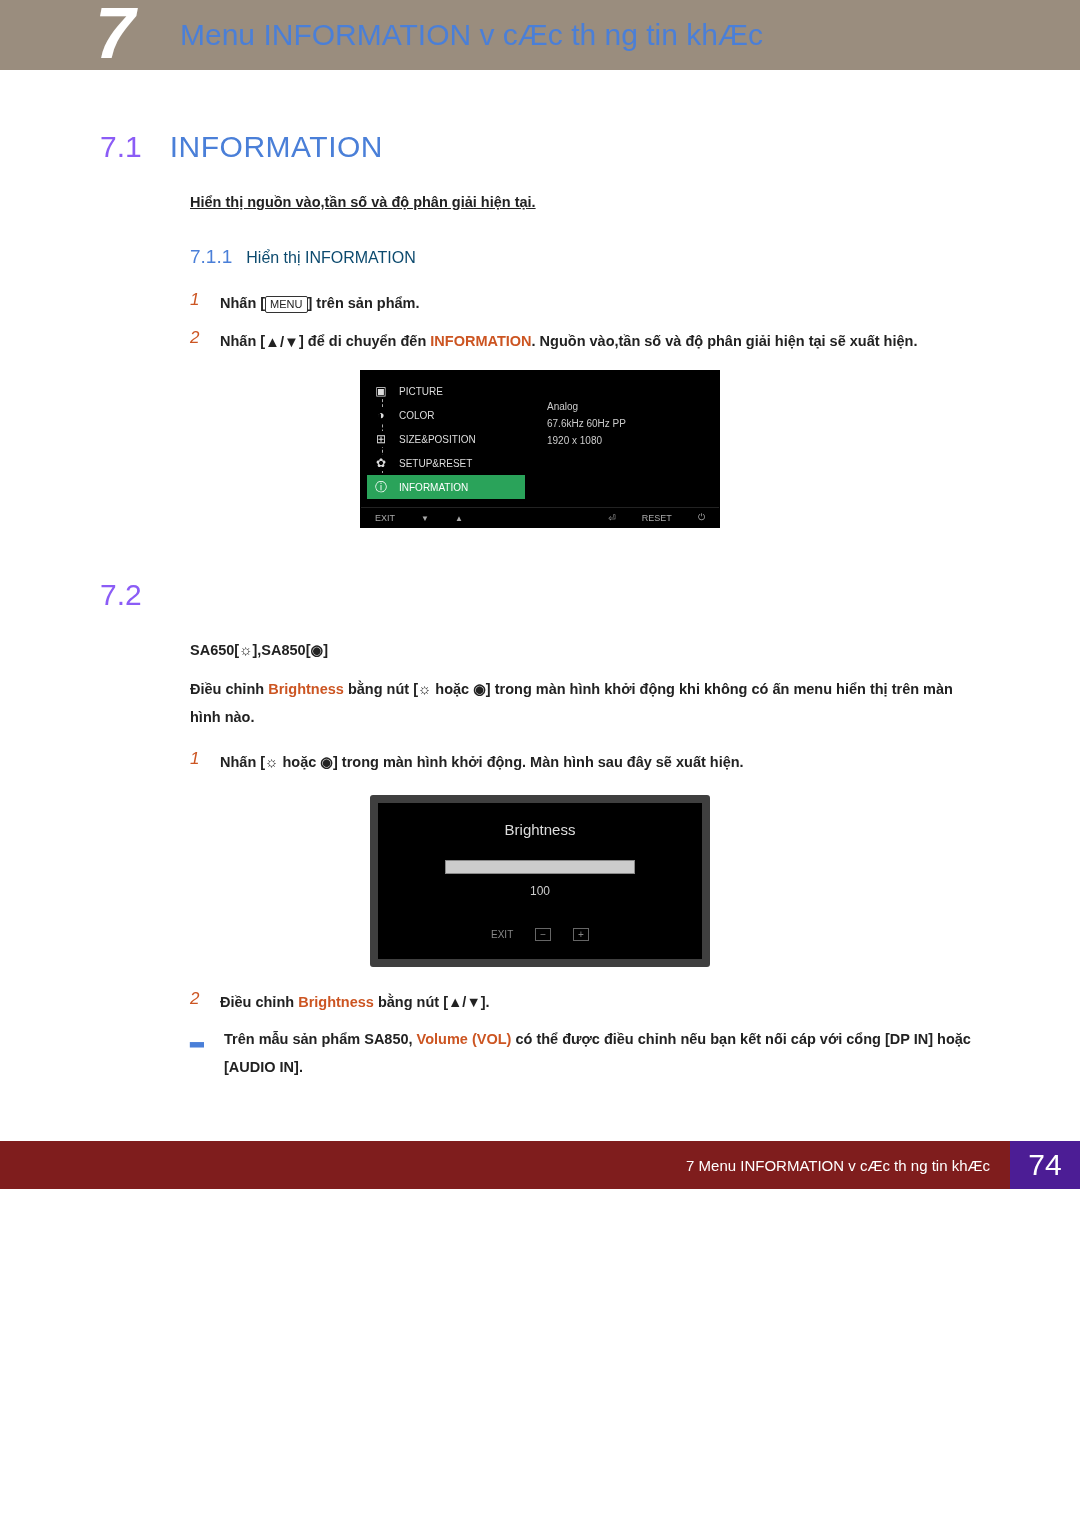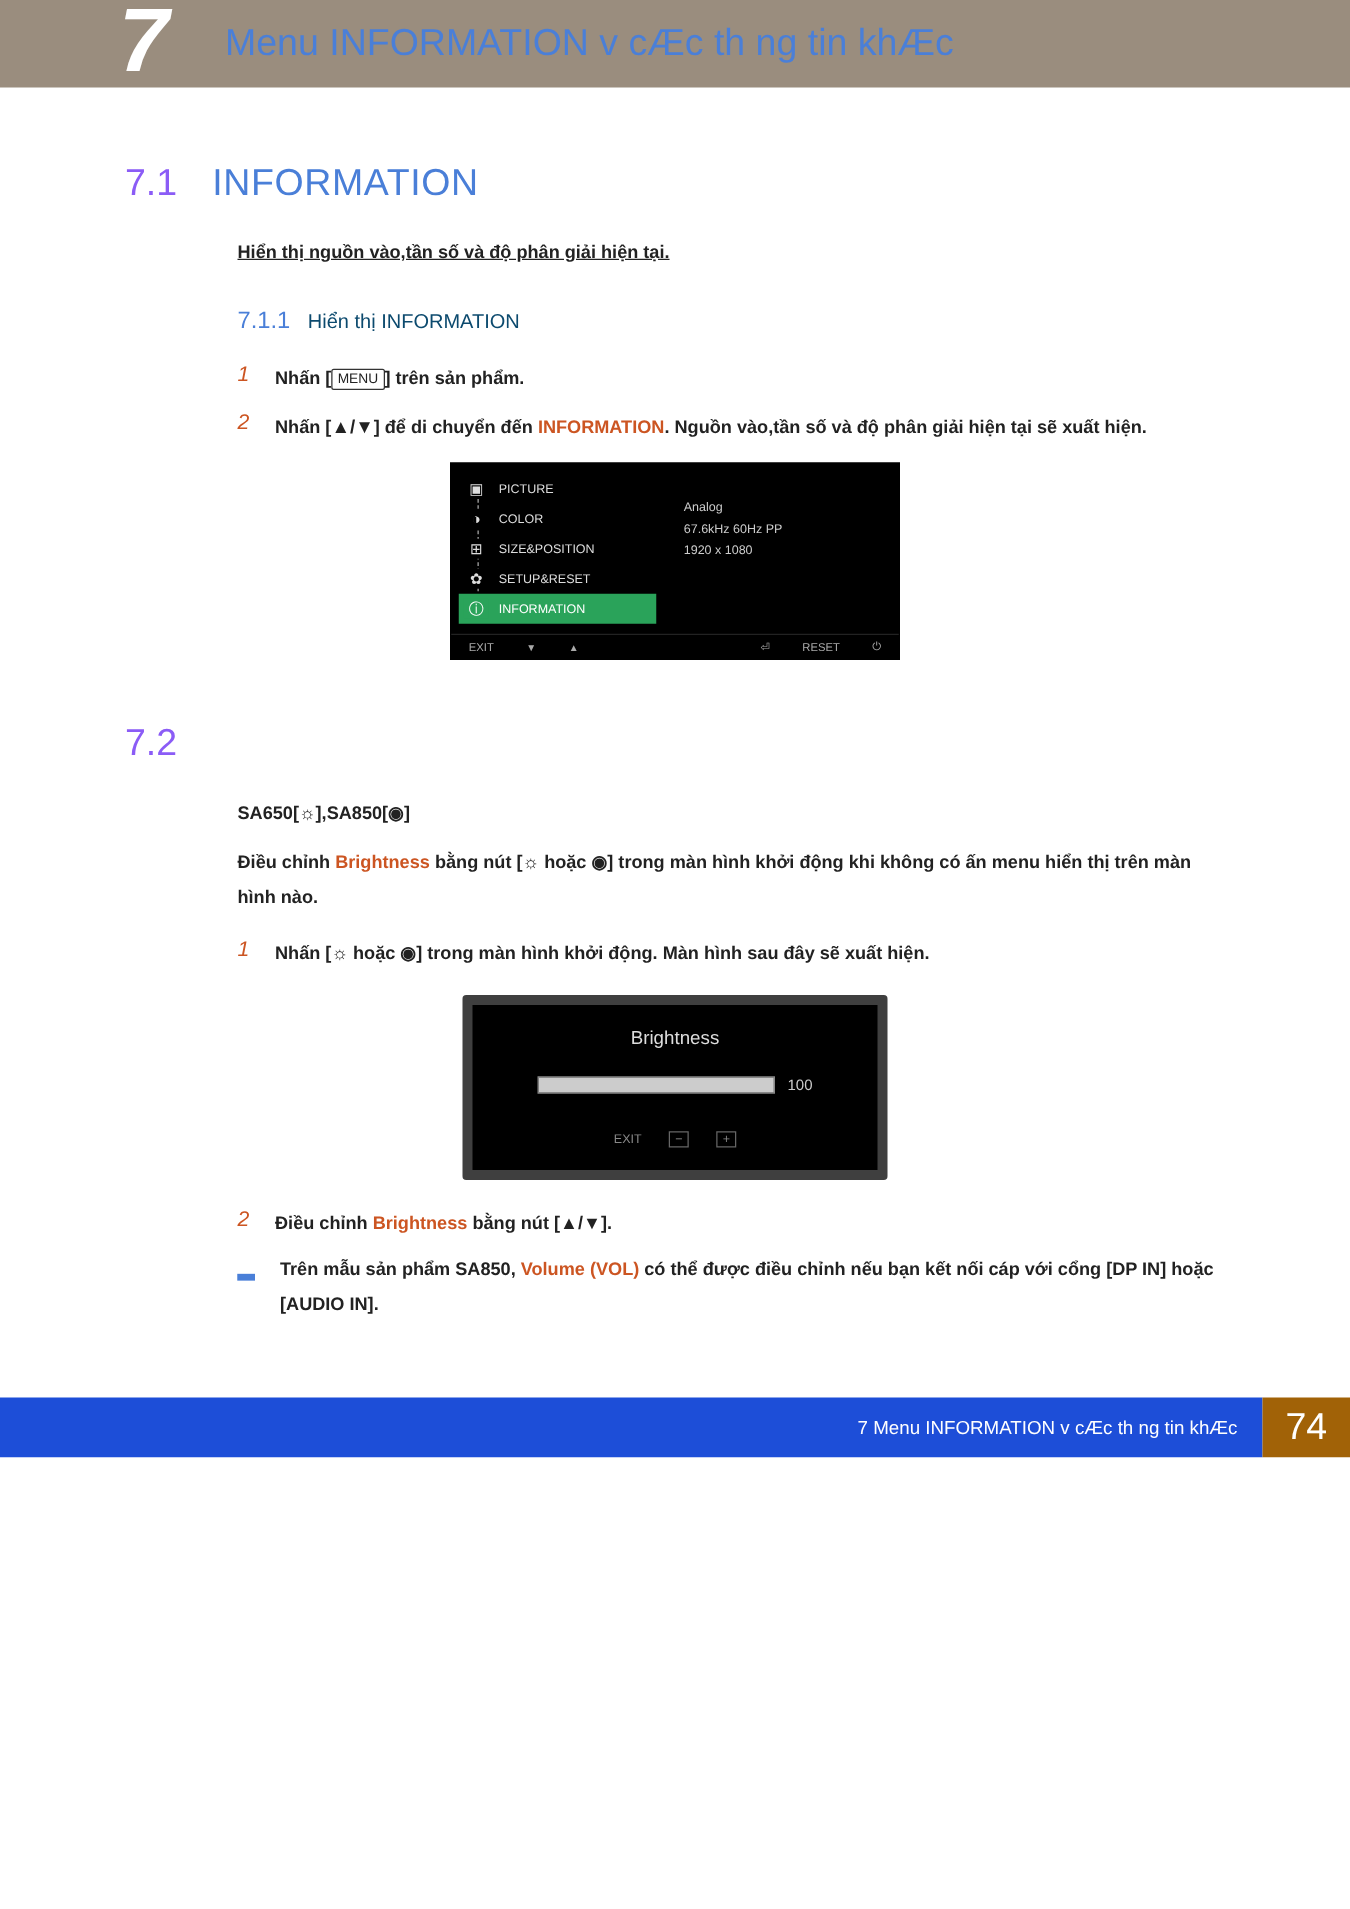--- a/index.html
+++ b/index.html
@@ -180,21 +180,21 @@
     width: 340px;
     background:#000;
     border:8px solid #3f3f3f;
     border-radius:3px;
   }
   .bright-body {
     padding: 18px 28px 14px 28px;
     text-align:center;
   }
   .bright-title { color:#ddd; font-size:15px; margin-bottom:22px; }
-  .bright-bar-row { display:flex; align-items:center; gap:10px; justify-content:center; margin-bottom:26px;}
+  .bright-bar-row { display:flex; align-items:center; gap:10px; justify-content:center; margin-bottom:26px;flex-direction:column;}
   .bright-bar { width:190px; height:14px; border:1px solid #888; position:relative; }
   .bright-bar-fill { position:absolute; left:0; top:0; bottom:0; width:100%; background:#ccc; }
   .bright-val { color:#ccc; font-size:12px; }
   .bright-foot { display:flex; align-items:center; gap:22px; color:#888; font-size:10px; padding:4px 0 4px 0; justify-content:center;}
   .bright-foot .bkey { border:1px solid #666; padding:0 4px; }
   .note-row {
     display:flex;
     gap:16px;
     margin-left:90px;
     align-items:flex-start;
@@ -213,31 +213,31 @@
     color:#222;
   }
   .footer {
     display:flex;
     align-items:stretch;
     height:48px;
     margin-top:20px;
   }
   .footer .ftxt {
     flex:1;
-    background:#1d4ed8;
+    background:#7f1d1d;
     color:#fff;
     display:flex;
     align-items:center;
     justify-content:flex-end;
     padding-right:20px;
     font-size:15px;
   }
   .footer .fnum {
     width:70px;
-    background:#a16207;
+    background:#4c1d95;
     color:#fff;
     display:flex;
     align-items:center;
     justify-content:center;
     font-size:30px;
   }
   .tri-up::before { content:"▲"; font-size:8px; }
   .tri-dn::before { content:"▼"; font-size:8px; }
 </style>
 </head>

